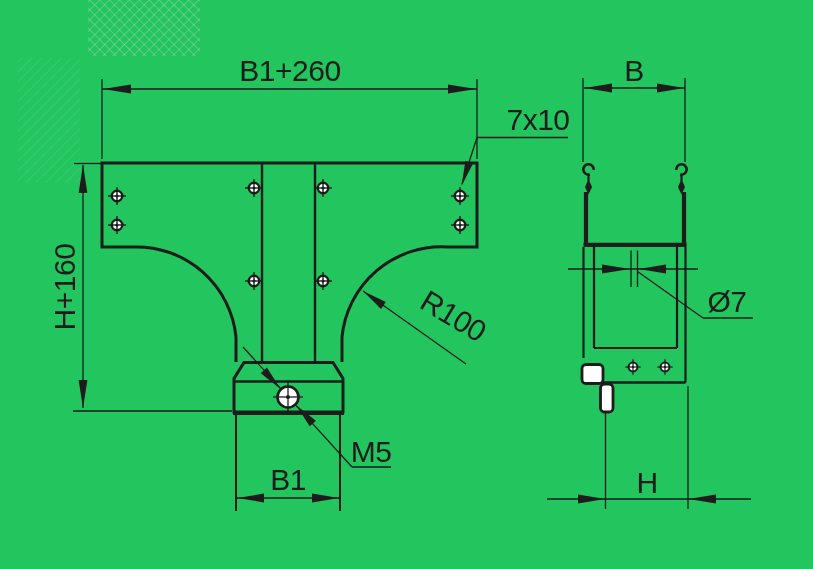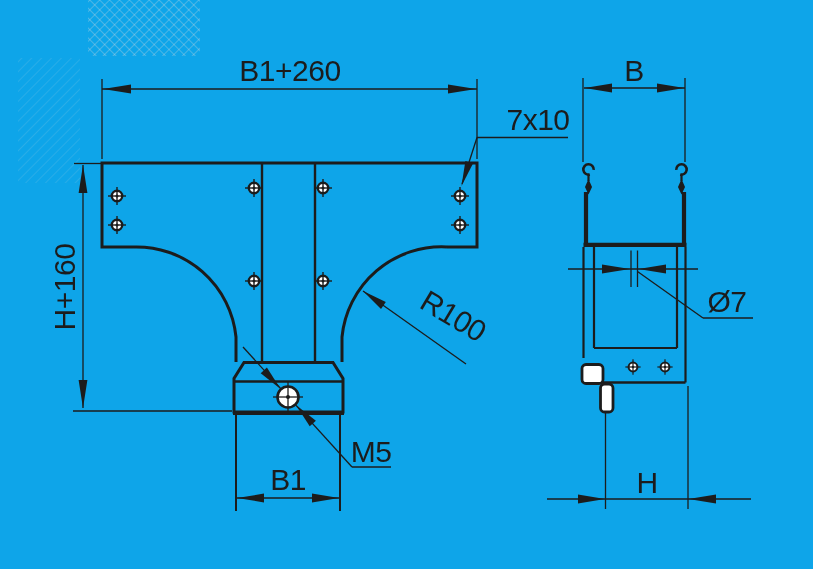--- a/index.html
+++ b/index.html
@@ -1,19 +1,19 @@
 <!DOCTYPE html>
 <html><head>
 <meta charset="utf-8">
 <style>
   html,body{margin:0;padding:0;background:#fff;}
   .canvas{
     position:relative;
     width:813px;height:569px;
-    background:#0ea5e9;
+    background:#22c55e;
     overflow:hidden;
     font-family:"Liberation Sans", sans-serif;
   }
   svg{position:absolute;left:0;top:0;}
   text{
     font-family:"Liberation Sans", sans-serif;
     fill:#1c1c1c;
     font-size:30px;
     letter-spacing:-0.5px;
   }

